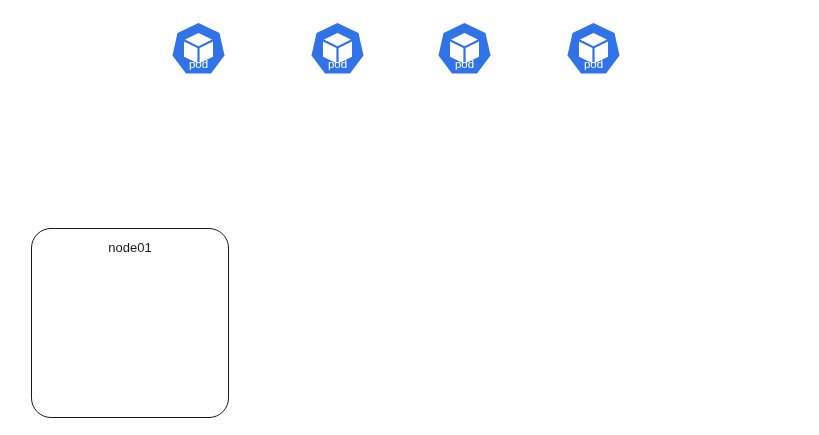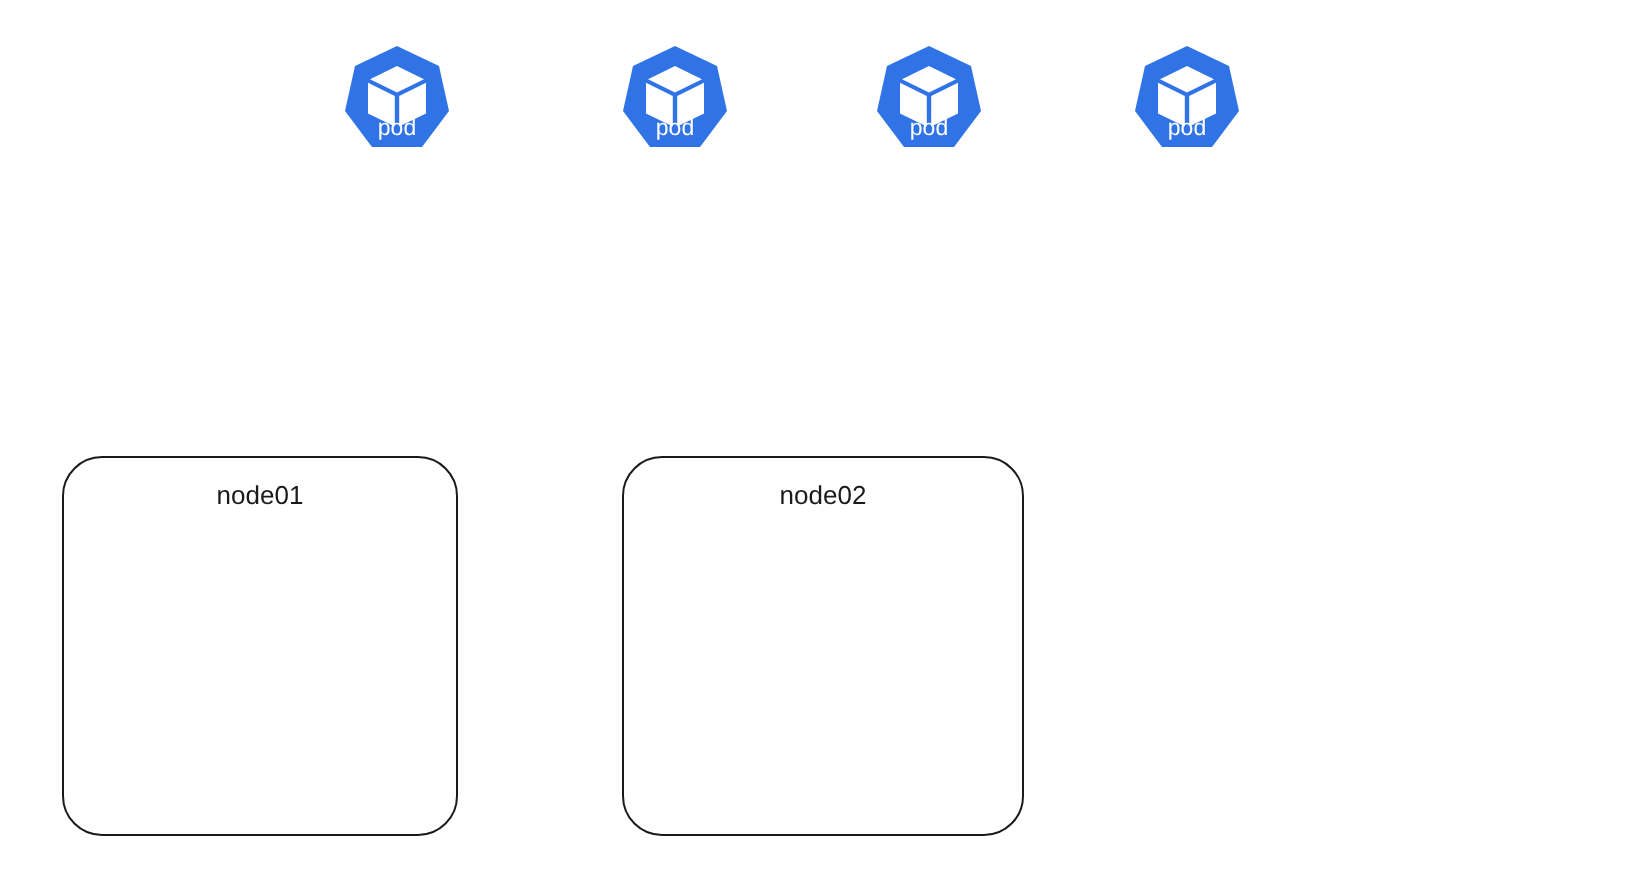--- a/index.html
+++ b/index.html
@@ -112,18 +112,15 @@
         <polygon points="43,19.4 43,34.7 29.6,41.3 29.6,26"></polygon>
       </g>
       <text class="pod-label-text" x="28.5" y="45.5" text-anchor="middle">pod</text>
     </svg>
   </div>
 
   <div class="node-box" style="left:31px; top:228px; width:198px; height:190px;">
     <div class="node-label">node01</div>
   </div>
 
-  <div class="node-box" style="left:311px; top:228px; width:201px; height:190px;">
-    <div class="node-label">node02</div>
-  </div>
 
 
 </div>
 
 </body></html>

